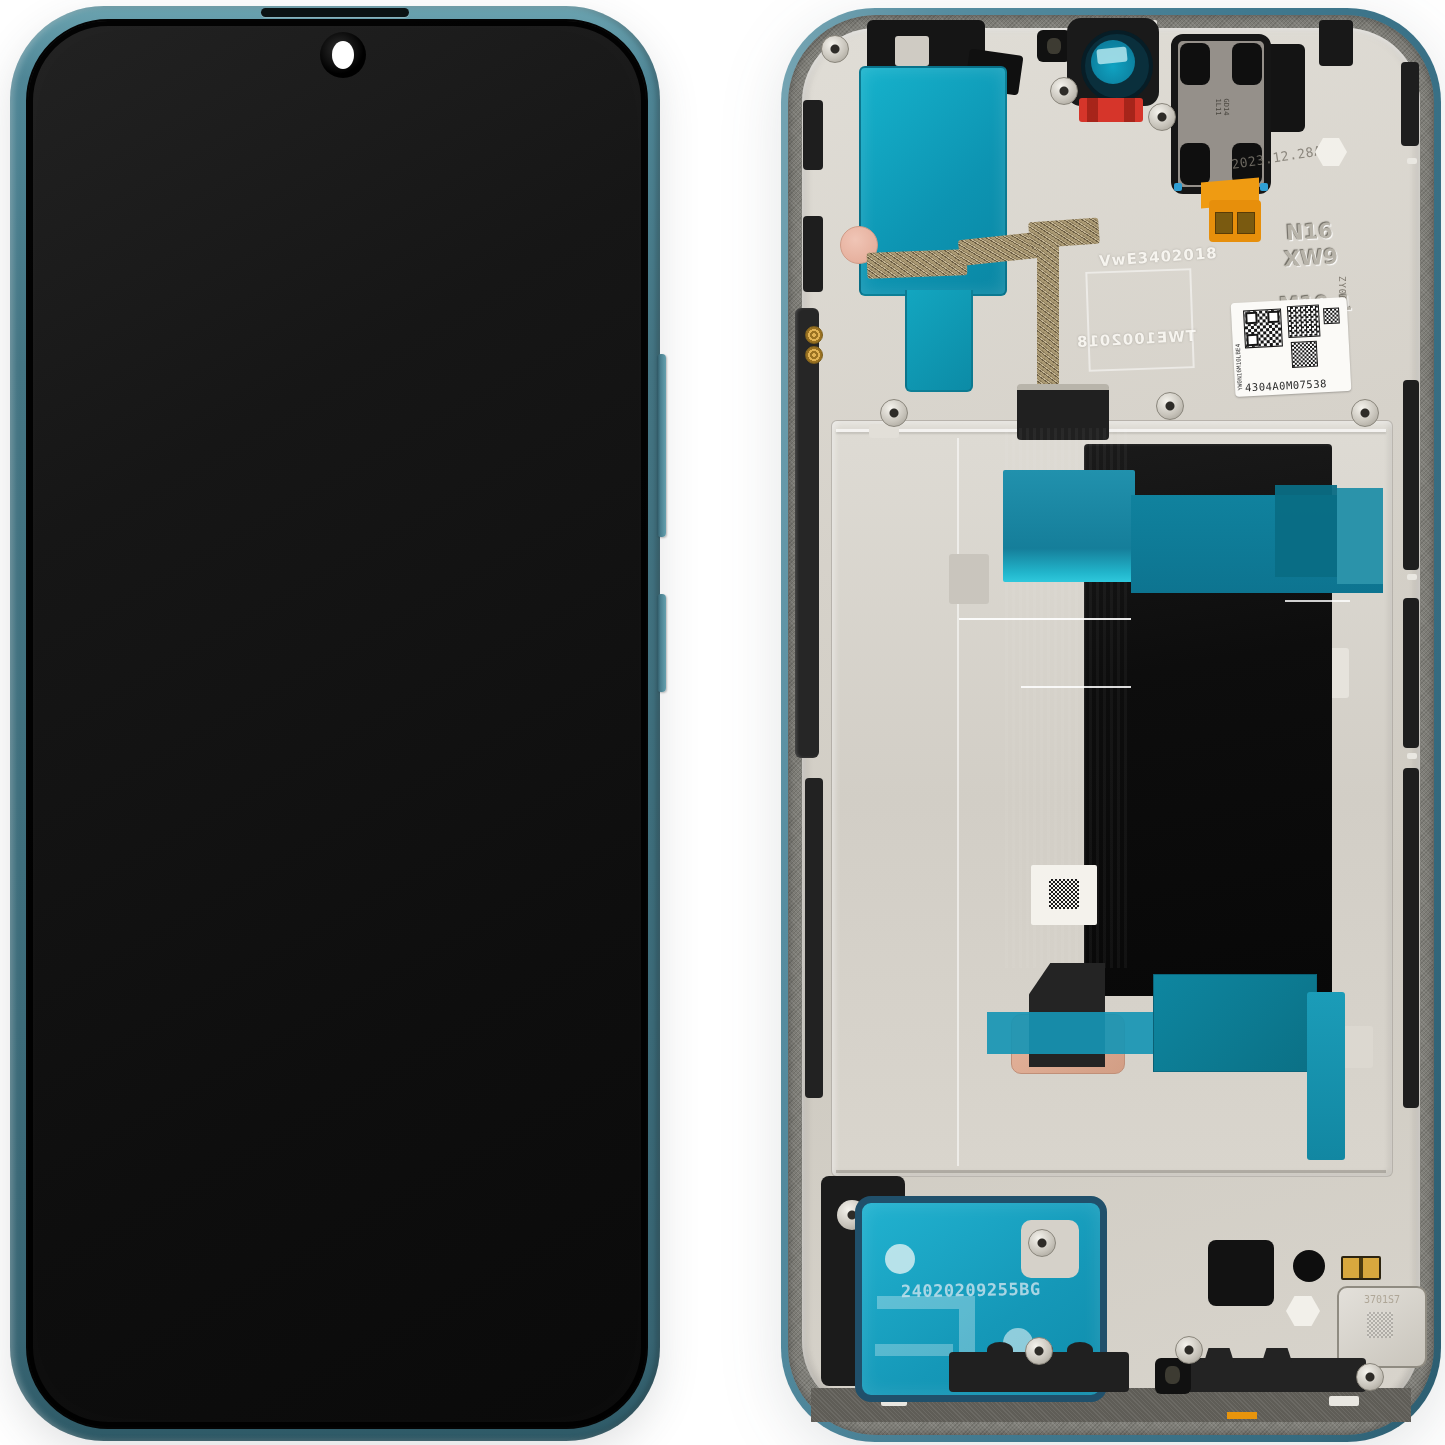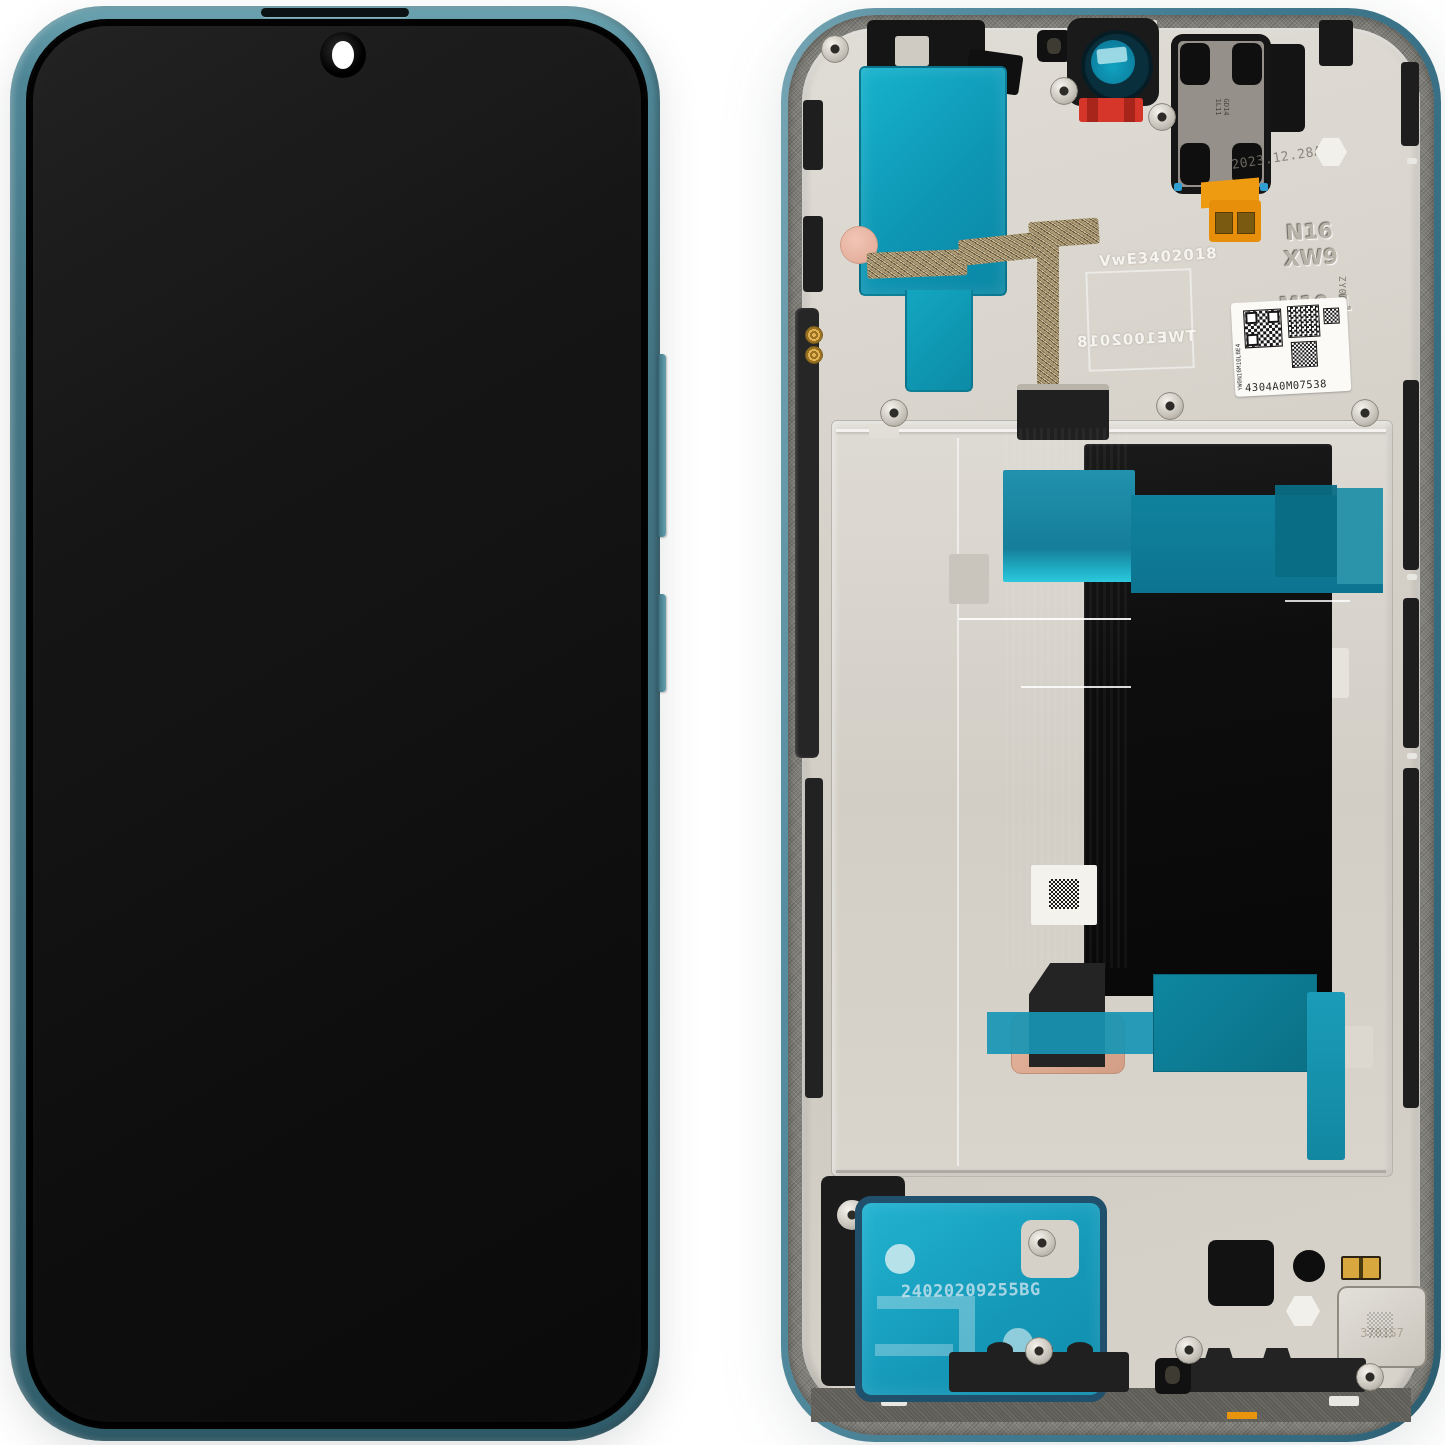--- a/index.html
+++ b/index.html
@@ -214,21 +214,21 @@
   <div class="abs" style="left:94px;top:1336px;width:78px;height:12px;background:rgba(255,255,255,.28);"></div>
   <div class="abs" style="left:178px;top:1288px;width:16px;height:60px;background:rgba(255,255,255,.3);"></div>
   <div class="abs" style="left:120px;top:1272px;font-size:17px;font-weight:bold;color:rgba(205,228,238,.8);letter-spacing:.5px;transform:rotate(-1deg);font-family:'DejaVu Sans Mono',monospace;">24020209255BG</div>
 
   <div class="abs" style="left:427px;top:1232px;width:66px;height:66px;background:#121212;border-radius:8px;"></div>
   <div class="abs" style="left:512px;top:1242px;width:32px;height:32px;background:#0e0e0e;border-radius:50%;"></div>
   <div class="hex" style="left:505px;top:1288px;width:34px;height:30px;"></div>
 
   <div class="abs" style="left:560px;top:1248px;width:36px;height:20px;background:linear-gradient(90deg,#d8a83e 0 45%,#4a3a10 45% 55%,#d8a83e 55%);border:2px solid #2c2410;border-radius:2px;"></div>
   <div class="abs" style="left:556px;top:1278px;width:86px;height:78px;background:linear-gradient(145deg,#e3e0da,#c9c5bc);border:2px solid #8f8b81;border-radius:10px;">
-    <div class="abs" style="left:0;top:6px;width:100%;text-align:center;font-size:12px;color:rgba(150,140,120,.65);font-family:'DejaVu Sans Mono',monospace;margin-top:32px;">3701S7</div>
+    <div class="abs" style="left:0;top:6px;width:100%;text-align:center;font-size:10px;color:rgba(150,140,120,.65);font-family:'DejaVu Sans Mono',monospace;">3701S7</div>
     <div class="abs checker-sm" style="left:28px;top:24px;width:26px;height:26px;opacity:.2;"></div>
   </div>
 
   <div class="abs" style="left:168px;top:1344px;width:180px;height:40px;background:#202020;border-radius:4px;">
     <div class="bump" style="left:38px;"></div>
     <div class="bump" style="left:78px;"></div>
     <div class="bump" style="left:118px;"></div>
   </div>
   <div class="abs" style="left:395px;top:1350px;width:190px;height:34px;background:#232323;border-radius:4px;">
     <div class="abs" style="left:28px;top:-10px;width:30px;height:14px;background:#232323;clip-path:polygon(15% 100%,85% 100%,100% 0,0 0);transform:rotate(180deg);"></div>

